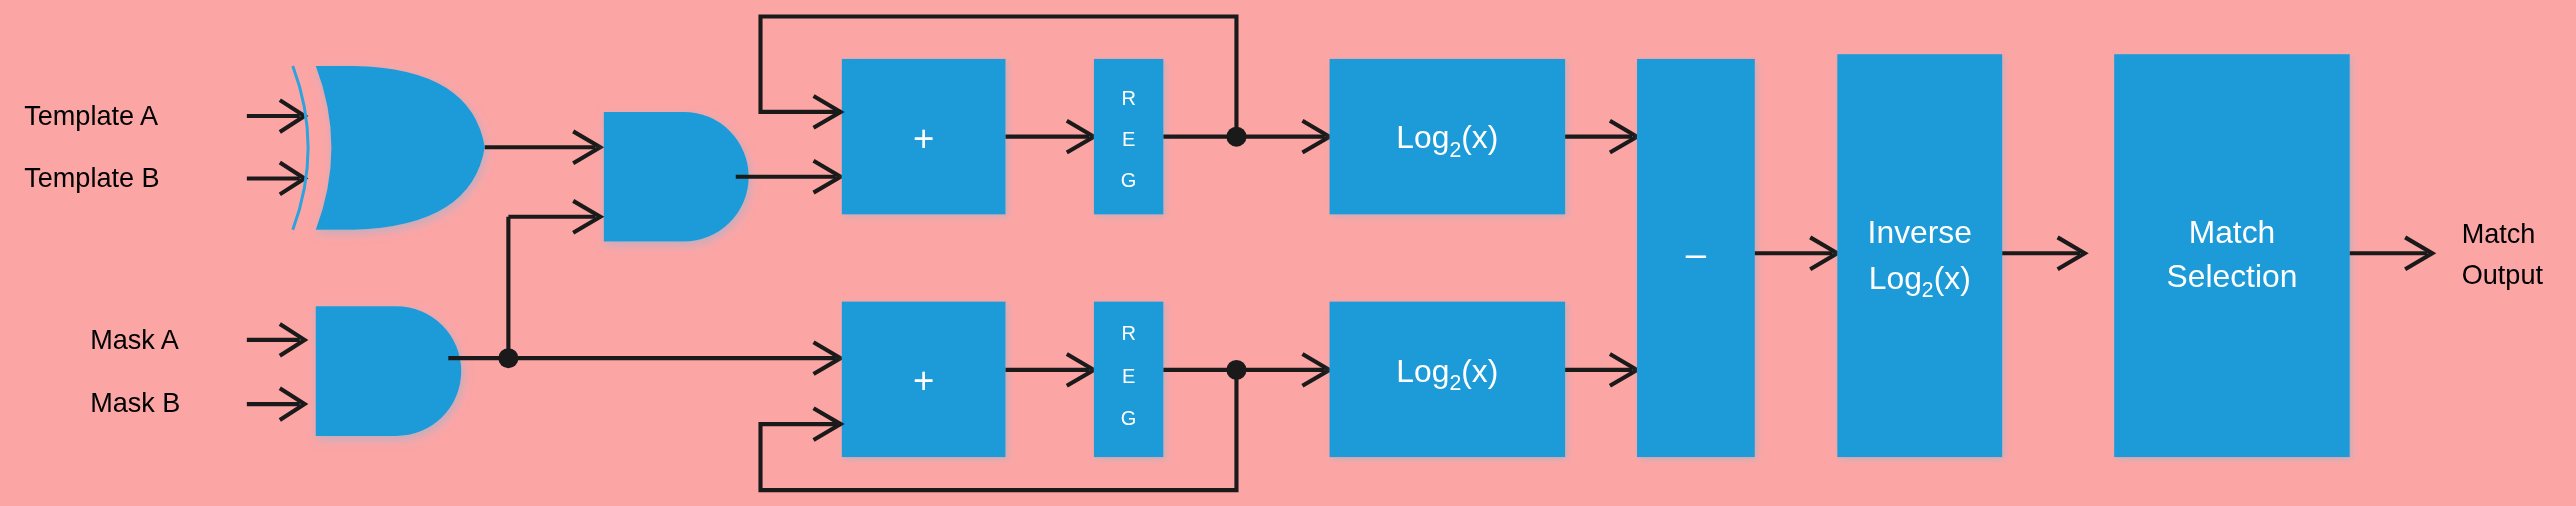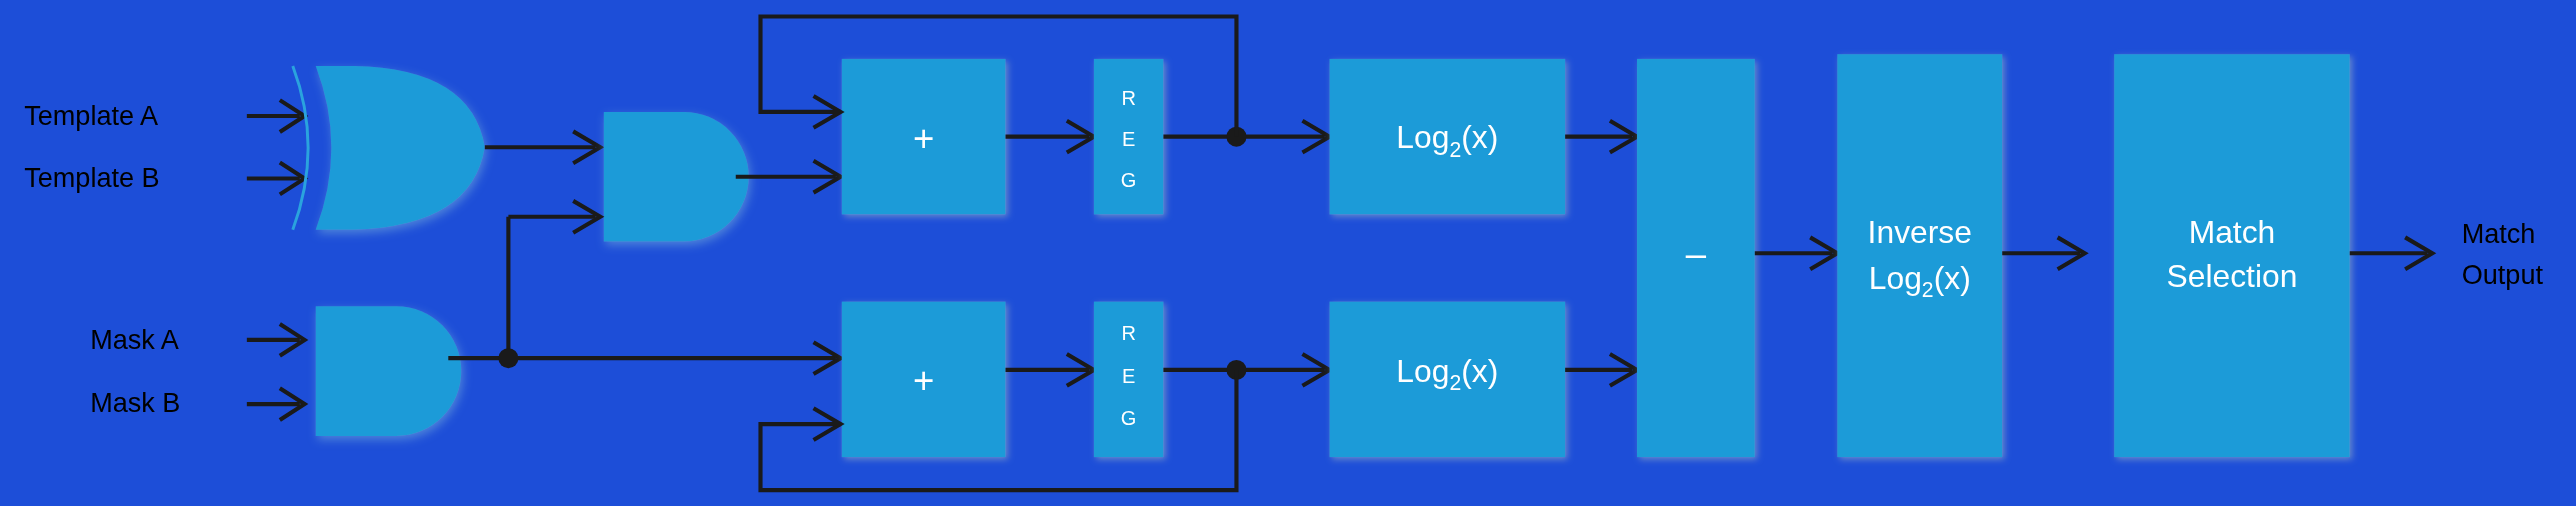--- a/index.html
+++ b/index.html
@@ -8,21 +8,21 @@
     padding: 0;
     background: #ffffff;
   }
   body {
     font-family: "Liberation Sans", sans-serif;
   }
   #stage {
     position: relative;
     width: 2576px;
     height: 506px;
-    background: #1d4ed8;
+    background: #fca5a5;
     overflow: hidden;
   }
   #diagram-svg {
     position: absolute;
     left: 0;
     top: 0;
     width: 2576px;
     height: 506px;
     display: block;
   }

